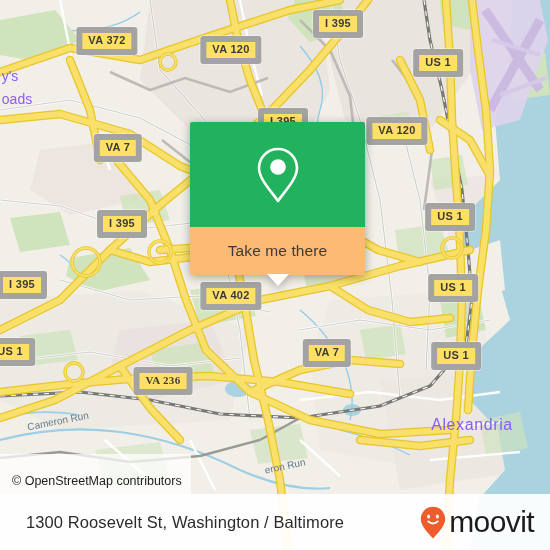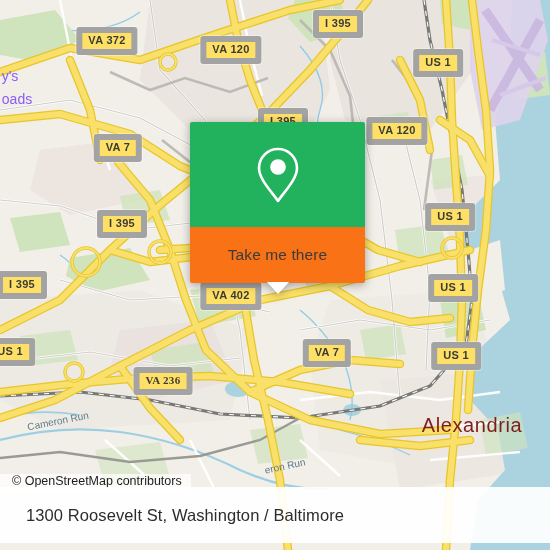--- a/index.html
+++ b/index.html
@@ -32,41 +32,41 @@
   }
 
   
   .place{
     position:absolute;
     transform:translate(-50%,-50%);
     color:#4a4a48;
     white-space:nowrap;
     pointer-events:none;
   }
-  .place.city{font-size:20px;letter-spacing:.6px;color:#7f1d1d;}
+  .place.city{font-size:16px;letter-spacing:.6px;color:#8b5cf6;}
   .place.hamlet{font-size:14px;color:#8b5cf6;line-height:16px;}
   .place.stream{
     font-size:10px;color:#5f7a8a;font-style:normal;
   }
 
   
   #callout{
     position:absolute;
     left:190px;top:122px;width:175px;
     filter:drop-shadow(0 2px 5px rgba(0,0,0,.33));
   }
   #callout .cal-top{
     background:#22b15d;
     height:105px;
     display:flex;align-items:center;justify-content:center;
     border-radius:2px 2px 0 0;
   }
   #callout .cal-bottom{
-    background:#f97316;
-    height:56px;
+    background:#fdba74;
+    height:48px;
     display:flex;align-items:center;justify-content:center;
     border-radius:0 0 2px 2px;
     position:relative;
   }
   #callout .cal-label{
     font-size:15.5px;color:#3b3b3b;letter-spacing:.1px;
   }
   #callout .tail{
     position:absolute;left:50%;bottom:-11px;
     width:0;height:0;transform:translateX(-50%);
@@ -75,28 +75,28 @@
     border-top:12px solid #ffffff;
   }
   .pin-svg{width:46px;height:58px;display:block;}
 
   
   #attrib{
     position:absolute;left:0;bottom:56px;
     background:rgba(255,255,255,.72);
     color:#1d1d1d;
     font-size:12.5px;
-    padding:0 9px 5px 12px;
+    padding:20px 9px 5px 12px;
     line-height:15px;
     white-space:nowrap;
   }
 
   
   #footer{
-    position:absolute;left:0;bottom:7px;width:550px;height:56px;
+    position:absolute;left:0;bottom:0;width:550px;height:56px;
     background:rgba(255,255,255,.93);
     display:flex;align-items:center;justify-content:space-between;
     box-sizing:border-box;
     padding:0 16px 0 26px;
   }
   #footer .addr{
     font-size:16.5px;color:#2c2c2c;letter-spacing:.1px;white-space:nowrap;
   }
   #brand{display:flex;align-items:center;gap:2px;}
   #brand .brand-word{
@@ -330,15 +330,24 @@
     <div class="cal-bottom">
       <span class="cal-label">Take me there</span>
       <span class="tail"></span>
     </div>
   </div>
 
   <div id="attrib">© OpenStreetMap contributors</div>
 
   <div id="footer">
     <span class="addr">1300 Roosevelt St, Washington / Baltimore</span>
+    <div id="brand">
+      <svg class="moovit-pin" viewBox="0 0 26 33">
+        <path d="M13 0.8 C6.2 0.8 0.8 6.2 0.8 13 C0.8 20.2 8.4 27.4 13 32.4 C17.6 27.4 25.2 20.2 25.2 13 C25.2 6.2 19.8 0.8 13 0.8 Z" fill="#ee5c2b"></path>
+        <ellipse cx="8.6" cy="10.6" rx="1.5" ry="2" fill="#ffffff"></ellipse>
+        <ellipse cx="17.4" cy="10.6" rx="1.5" ry="2" fill="#ffffff"></ellipse>
+        <path d="M8.2 15.4 Q13 19.6 17.8 15.4" fill="none" stroke="#ffffff" stroke-width="1.9" stroke-linecap="round"></path>
+      </svg>
+      <span class="brand-word">moovit</span>
+    </div>
   </div>
 
 </div>
 
 </body></html>

